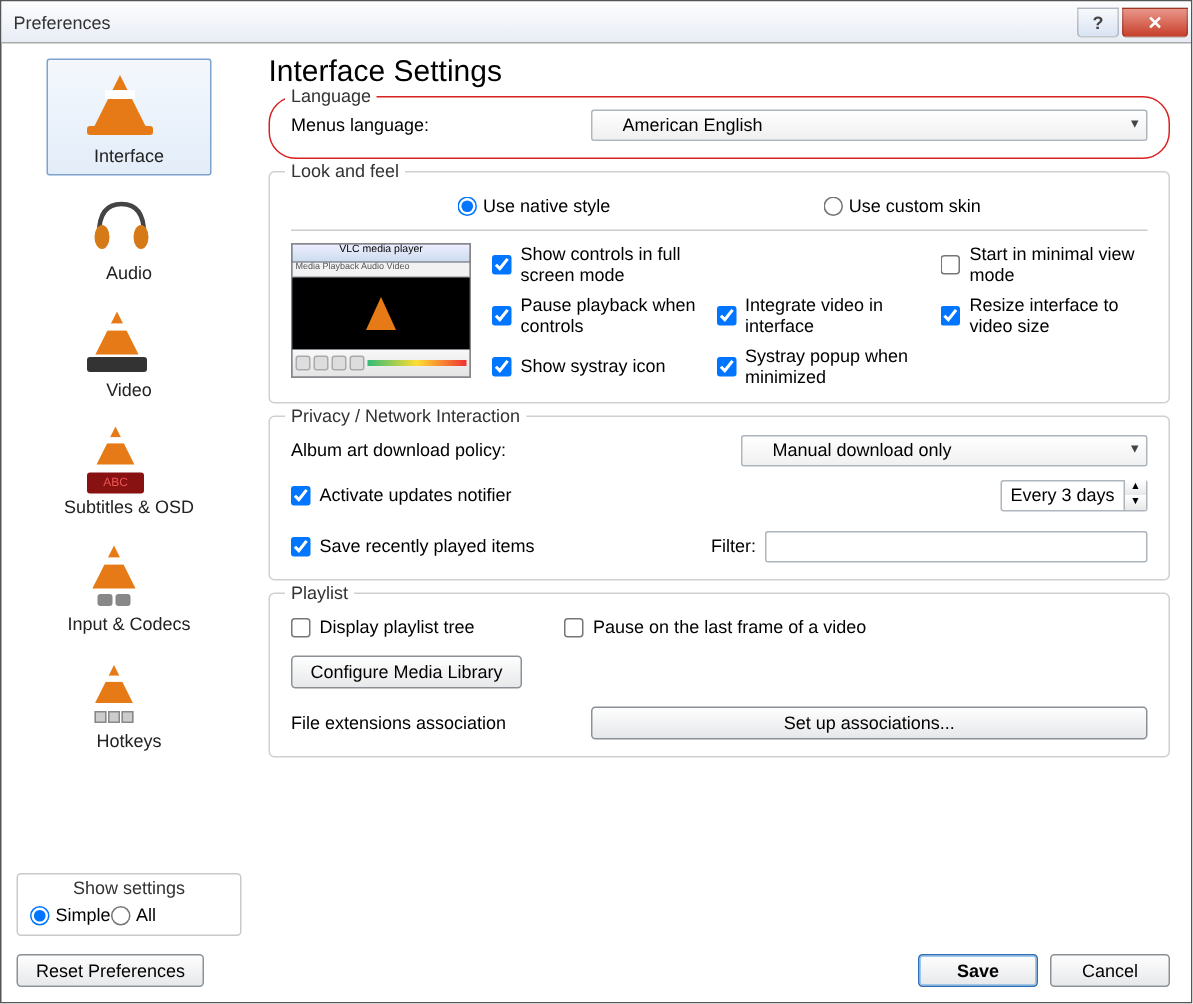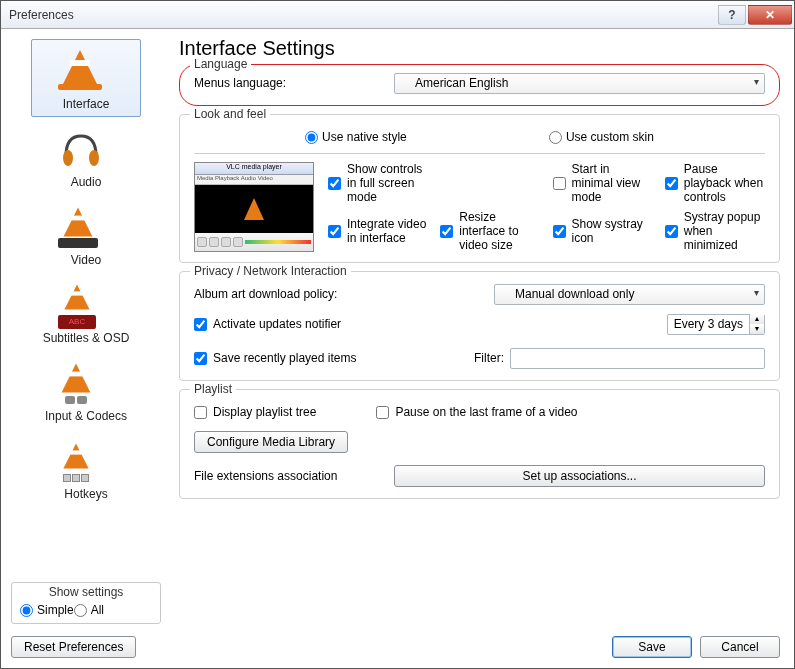--- a/index.html
+++ b/index.html
@@ -37,21 +37,21 @@
 .row { display: flex; align-items: center; min-height: 24px; }
 .row .lbl { width: 200px; }
 .row .wide { flex: 1; }
 
 select, input[type=text] { border: 1px solid #aeb5bd; border-radius: 2px; height: 21px; padding: 1px 20px; background: #fff; }
 select { appearance: none; background: linear-gradient(#fff,#f0f0f0); padding-right: 18px; }
 .select-wrap { position: relative; display: inline-block; }
 .select-wrap::after { content: "▾"; position: absolute; right: 6px; top: 3px; color: #444; pointer-events: none; font-size: 10px; }
 
 button.std { height: 22px; padding: 0 12px; border: 1px solid #8a9096; border-radius: 3px; background: linear-gradient(#fefefe,#e7e8ea); cursor: pointer; }
-button.default { border-color: #2f6fb3; box-shadow: 0 0 0 1px #9ec6ee inset; }
+button.default { border-color: #2f6fb3; box-shadow: 0 0 0 1px #9ec6ee inset; font-weight: bold; }
 
 .radio-inline { display:flex; align-items:center; gap:4px; }
 .check { display:flex; align-items:center; gap:6px; }
 .check.disabled { color:#9a9a9a; }
 
 .hr { height:1px; background:#ccc; margin: 4px 0 8px 0; }
 
 .footer { display:flex; gap:8px; padding: 6px 14px 10px 10px; }
 .footer .spacer { flex:1; }
 
@@ -200,21 +200,21 @@
                 <div class="mini-cone"></div>
               </div>
             <div class="ctrls">
                 <div class="b"></div>
                 <div class="b"></div>
                 <div class="b"></div>
                 <div class="b"></div>
                 <div class="prog"></div>
               </div>
           </div>
-          <div style="flex:1;display:grid;grid-template-columns:1fr 1fr 1fr 1fr;gap:6px 12px;align-content:start">
+          <div style="flex:1;display:grid;grid-template-columns:1fr 1fr 1fr;gap:6px 12px;align-content:start">
             <label class="check">
                 <input type="checkbox" checked="" style="">
                 <span>Show controls in full screen mode</span>
               </label>
             <div></div>
             <label class="check">
                 <input type="checkbox" style="">
                 <span>Start in minimal view mode</span>
               </label>
             <label class="check">

